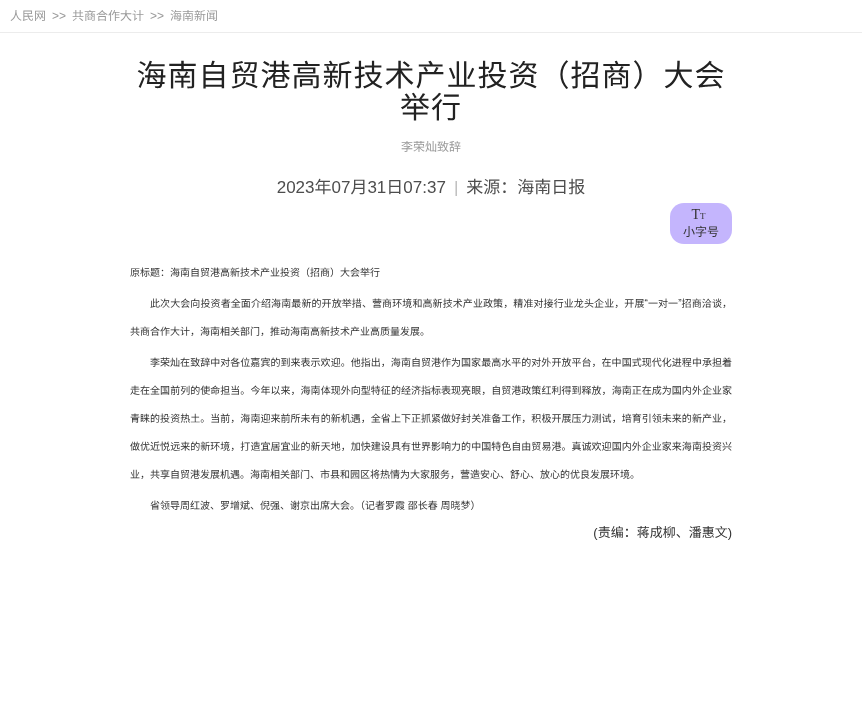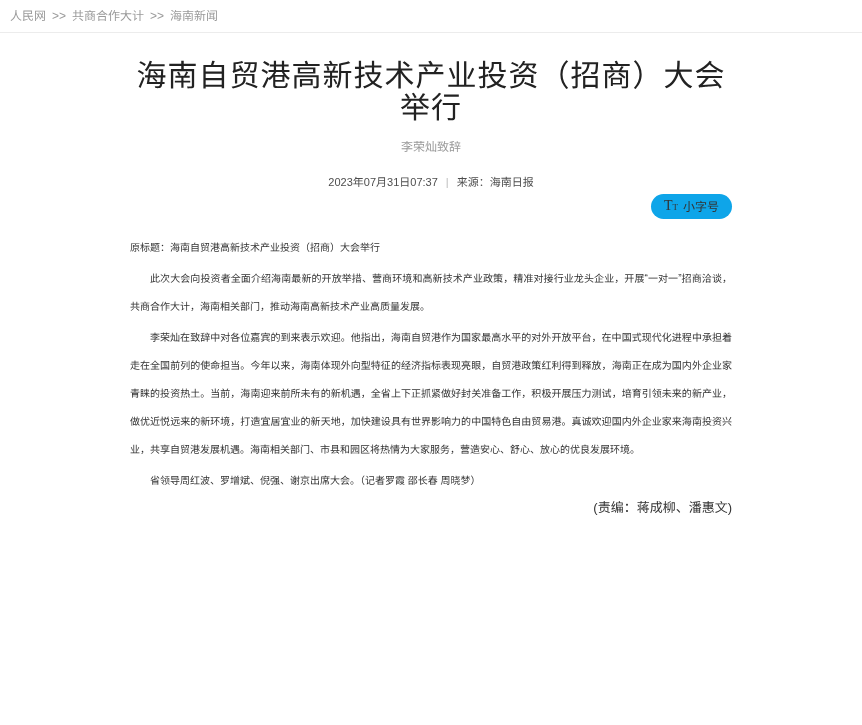--- a/index.html
+++ b/index.html
@@ -45,43 +45,44 @@
   }
   .article-subtitle {
     margin-top: 13px;
     text-align: center;
     font-size: 12px;
     color: #999999;
   }
   .article-meta {
     margin-top: 19px;
     text-align: center;
-    font-size: 11px;
+    font-size: 17px;
     color: #4d4d4d;
   }
   .meta-pipe {
     margin: 0 8px;
     color: #bbbbbb;
   }
   .toolbar-row {
     margin-top: 5px;
     display: flex;
     justify-content: flex-end;
   }
   .fontsize-btn {
     display: inline-flex;
     align-items: center;
-    background: #0ea5e9;
+    background: #c4b5fd;
     border: none;
     border-radius: 14px;
     padding: 4px 13px;
     font-size: 12px;
     color: #333333;
     cursor: pointer;
     line-height: 16px;
+    flex-direction: column;
   }
   .fontsize-icon {
     font-family: "Liberation Serif", "DejaVu Serif", serif;
     color: #333333;
     margin-right: 5px;
   }
   .fontsize-icon .t-big   { font-size: 14px; }
   .fontsize-icon .t-small { font-size: 9px; }
   
   .article-body {

